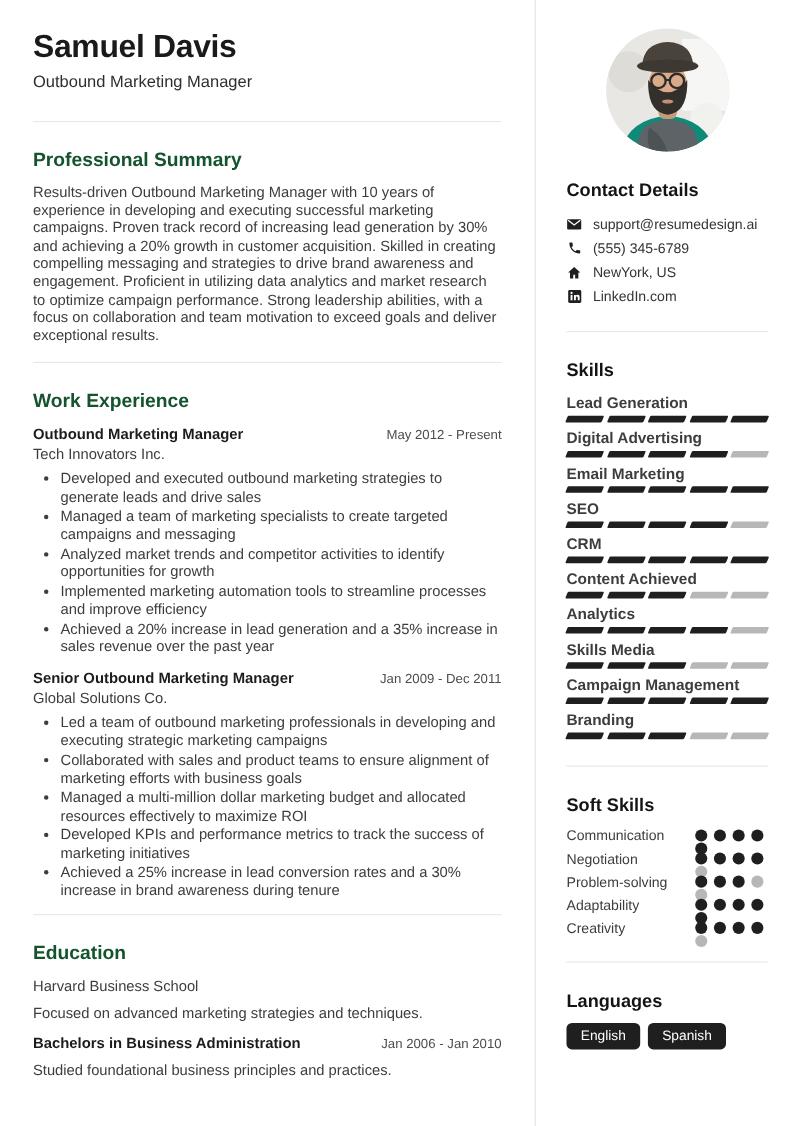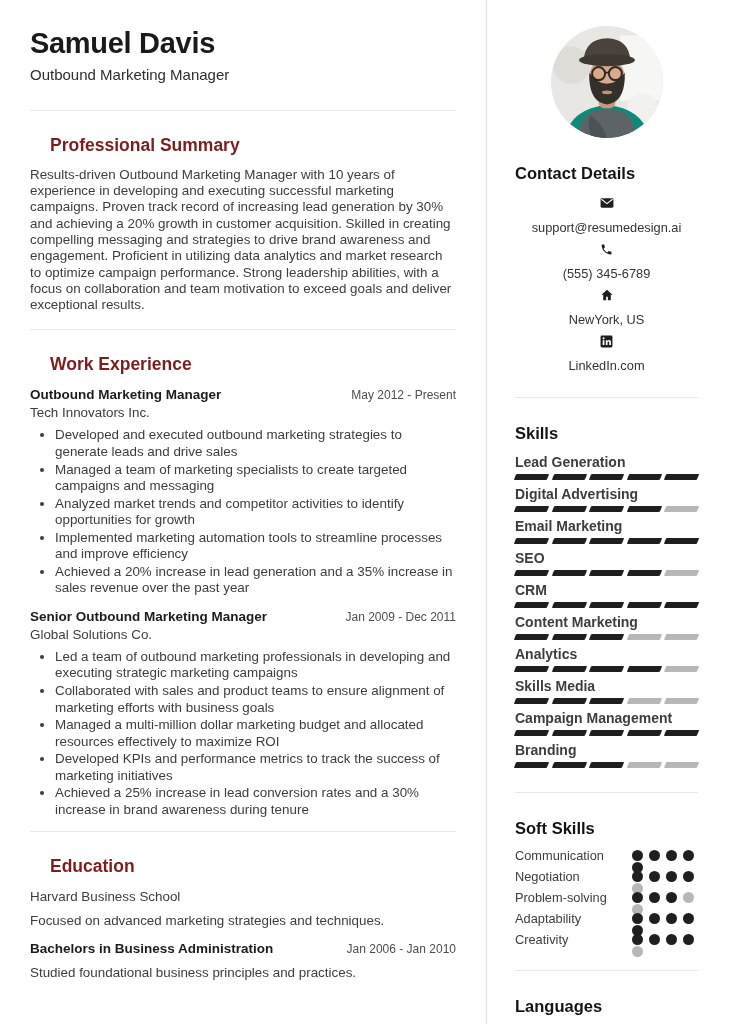--- a/index.html
+++ b/index.html
@@ -11,41 +11,41 @@
   body{font-family:"Liberation Sans","DejaVu Sans",sans-serif; color:var(--body);}
   .page{position:relative; width:730px; height:1024px; background:#fff; overflow:hidden;}
 
   
   .col-left{position:absolute; left:0; top:0; width:486px; height:732px; padding:28px 30px 0 30px;}
   h1{font-size:29px; line-height:1.1; font-weight:700; color:var(--ink); letter-spacing:-0.3px;}
   .person-sub{margin-top:6px; font-size:15px; color:#2e2e2e;}
   .hr{border-top:1px solid var(--divider); margin-top:27px;}
   .hr.hr-2{margin-top:16px;}
   .hr.hr-3{margin-top:13px;}
-  h2{margin-top:24px; font-size:17.5px; font-weight:700; color:#7f1d1d;margin-left:20px;}
+  h2{margin-top:24px; font-size:17.5px; font-weight:700; color:#14532d;}
   .summary{margin-top:11px; font-size:13.4px; line-height:1.215; color:var(--body);}
   .job,.edu{margin-top:11px;}
   .entry-head{display:flex; justify-content:space-between; align-items:baseline;}
   .entry-title{font-size:13.5px; font-weight:700; color:#1c1c1c; line-height:17px;}
   .entry-date{font-size:12px; color:var(--muted); white-space:nowrap; padding-left:10px;}
   .entry-sub{font-size:13.4px; color:var(--body); line-height:17px; margin-top:1px;}
   .bullets{margin:6px 0 0 0; padding-left:25px; list-style:disc;}
   .bullets li{font-size:13.4px; line-height:1.235; color:var(--body); margin-bottom:1px;}
   .edu-desc{margin-top:7px; font-size:13.4px; color:var(--body); line-height:17px;}
 
   
   .vline{position:absolute; left:486px; top:0; width:1px; height:1024px; background:#e2e2e2;}
 
   
   .col-right{position:absolute; left:487px; top:0; width:243px; height:1024px; padding:26px 32px 0 28px;}
   .photo-wrap{width:112px; height:112px; margin:0 auto; border-radius:50%; overflow:hidden; background:#ececea;}
   .photo-wrap svg{display:block; width:100%; height:100%;}
   h3{margin-top:26px; font-size:16.5px; font-weight:700; color:#141414;}
   .contact-list{margin-top:13px;}
-  .contact-row{display:flex; align-items:center; gap:10px; margin-bottom:7px; font-size:12.8px; color:#333;flex-direction:column;}
+  .contact-row{display:flex; align-items:center; gap:10px; margin-bottom:7px; font-size:12.8px; color:#333;}
   .contact-row .cicon{width:14px; height:14px; flex:0 0 14px; display:flex; align-items:center; justify-content:center;}
   .hr-r{border-top:1px solid var(--divider); margin-top:24px;}
   .skill-list{margin-top:12px;}
   .skill{margin-bottom:7px;}
   .skill-label{font-size:14px; line-height:15px; color:var(--body); margin-bottom:4px;font-weight:bold;}
   .bar{display:flex; gap:5px;}
   .seg{flex:1; height:6px; transform:skewX(-22deg); border-radius:1px; background:var(--empty);}
   .seg.on{background:var(--filled);}
   .soft-list{margin-top:10px;}
   .soft-row{display:flex; align-items:flex-start; height:21px; font-size:12.8px; color:var(--body);}
@@ -240,21 +240,21 @@
           <div class="skill-label">CRM</div>
           <div class="bar">
             <span class="seg on"></span>
             <span class="seg on"></span>
             <span class="seg on"></span>
             <span class="seg on"></span>
             <span class="seg on"></span>
           </div>
         </div>
         <div class="skill">
-          <div class="skill-label">Content Marketing</div>
+          <div class="skill-label">Content Achieved</div>
           <div class="bar">
             <span class="seg on"></span>
             <span class="seg on"></span>
             <span class="seg on"></span>
             <span class="seg"></span>
             <span class="seg"></span>
           </div>
         </div>
         <div class="skill">
           <div class="skill-label">Analytics</div>

